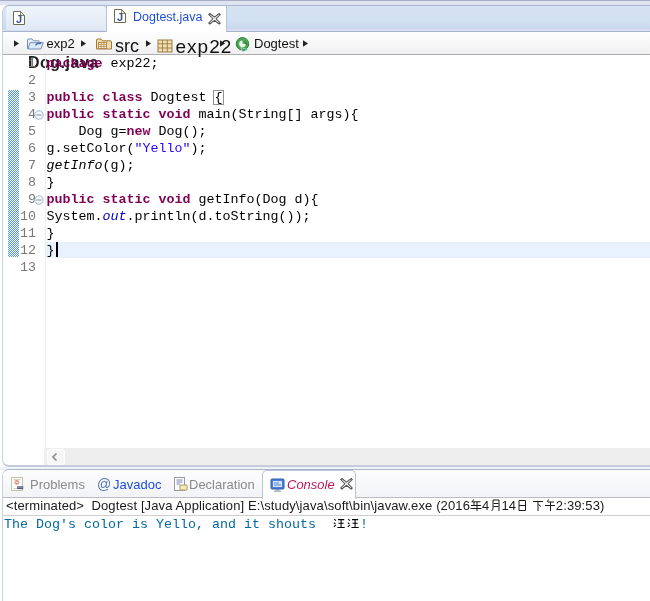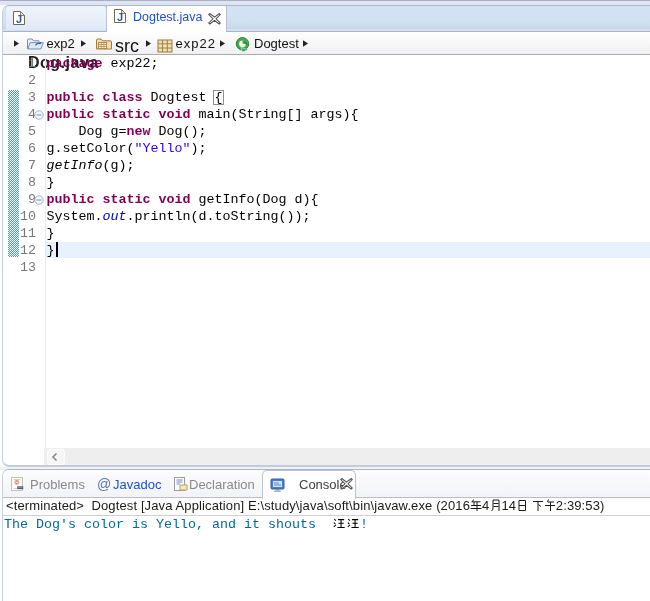--- a/index.html
+++ b/index.html
@@ -79,21 +79,21 @@
       <svg width="5" height="7" viewBox="0 0 6 8">
         <path d="M0 0 L6 4 L0 8 Z" fill="#222"></path>
       </svg>
     </div>
   <div class="abs" style="left:154px;top:32.5px;">
       <svg width="16" height="14" viewBox="0 0 16 14">
         <rect x="1" y="1" width="14" height="12" fill="#eedfb0" stroke="#9a7c40"></rect>
         <path d="M1 4.8 H15 M1 9 H15 M5.5 1 V13 M10.3 1 V13" stroke="#9a7c40" fill="none" stroke-width="0.9"></path>
       </svg>
     </div>
-  <div class="abs" style="left:172.5px;top:29.5px;font-size:13px;letter-spacing:1px;color:#111;">exp22</div>
+  <div class="abs" style="left:172.5px;top:29.5px;font-size:19px;letter-spacing:1px;color:#111;">exp22</div>
   <div class="abs" style="left:217px;top:34px;">
       <svg width="5" height="7" viewBox="0 0 6 8">
         <path d="M0 0 L6 4 L0 8 Z" fill="#222"></path>
       </svg>
     </div>
   <div class="abs" style="left:232px;top:31px;">
       <svg width="19" height="16" viewBox="0 0 19 16">
         <circle cx="7.5" cy="6.8" r="6.2" fill="#4aa850" stroke="#2a7a33"></circle>
         <circle cx="7.5" cy="6.8" r="3.4" fill="#eaf6ea"></circle>
         <path d="M7.5 6.8 L13.7 6.8 A6.2 6.2 0 0 0 7.5 0.6 Z" fill="#4aa850"></path>
@@ -189,21 +189,21 @@
   <div class="abs" style="left:259px;top:0px;width:92px;height:28px;background:#fff;border:1px solid #b8c2d4;border-bottom:none;border-radius:5px 5px 0 0;"></div>
   <div class="abs" style="left:267px;top:8px;">
       <svg width="15" height="14" viewBox="0 0 15 14">
         <rect x="1" y="1" width="13" height="10" rx="1" fill="#4a7fd0" stroke="#2f5fae"></rect>
         <rect x="3" y="3" width="9" height="6" fill="#d4e4f8"></rect>
         <path d="M4 5 H9 M4 7 H11" stroke="#4a7fd0" stroke-width="0.9"></path>
         <rect x="5.5" y="11" width="4" height="1.6" fill="#8896a8"></rect>
         <rect x="4" y="12.6" width="7" height="1.4" fill="#aab4c2"></rect>
       </svg>
     </div>
-  <div class="abs" style="left:296px;top:6.5px;font-size:13px;color:#404040;">Console</div>
+  <div class="abs" style="left:284px;top:6.5px;font-size:13px;color:#be185d;font-style:italic;">Console</div>
   <div class="abs" style="left:337px;top:8px;">
       <svg width="13" height="11.5" viewBox="0 0 12 11">
         <path d="M1.5 0.5 L6 4 L10.5 0.5 L11.5 1.5 L7.5 5.5 L11.5 9.5 L10.5 10.5 L6 7 L1.5 10.5 L0.5 9.5 L4.5 5.5 L0.5 1.5 Z" fill="#fff" stroke="#4d4d4d"></path>
       </svg>
     </div>
 
   <div class="abs" style="left:3px;top:28px;font-size:13px;color:#1a1a1a;white-space:pre;letter-spacing:0.12px;" id="chdr">&lt;terminated&gt;  Dogtest [Java Application] E:\study\java\soft\bin\javaw.exe (2016<svg width="12" height="13" viewBox="0 0 12 13" style="display:inline-block;vertical-align:-2px">
         <g stroke="#1a1a1a" fill="none">
           <path d="M3.5 0.5 L2.5 2.5 M1.5 2.8 H10.5 M4 3 V6.2 M1 6.5 H11 M7 3 V12 M0.5 9.5 H11.5"></path>
         </g>

